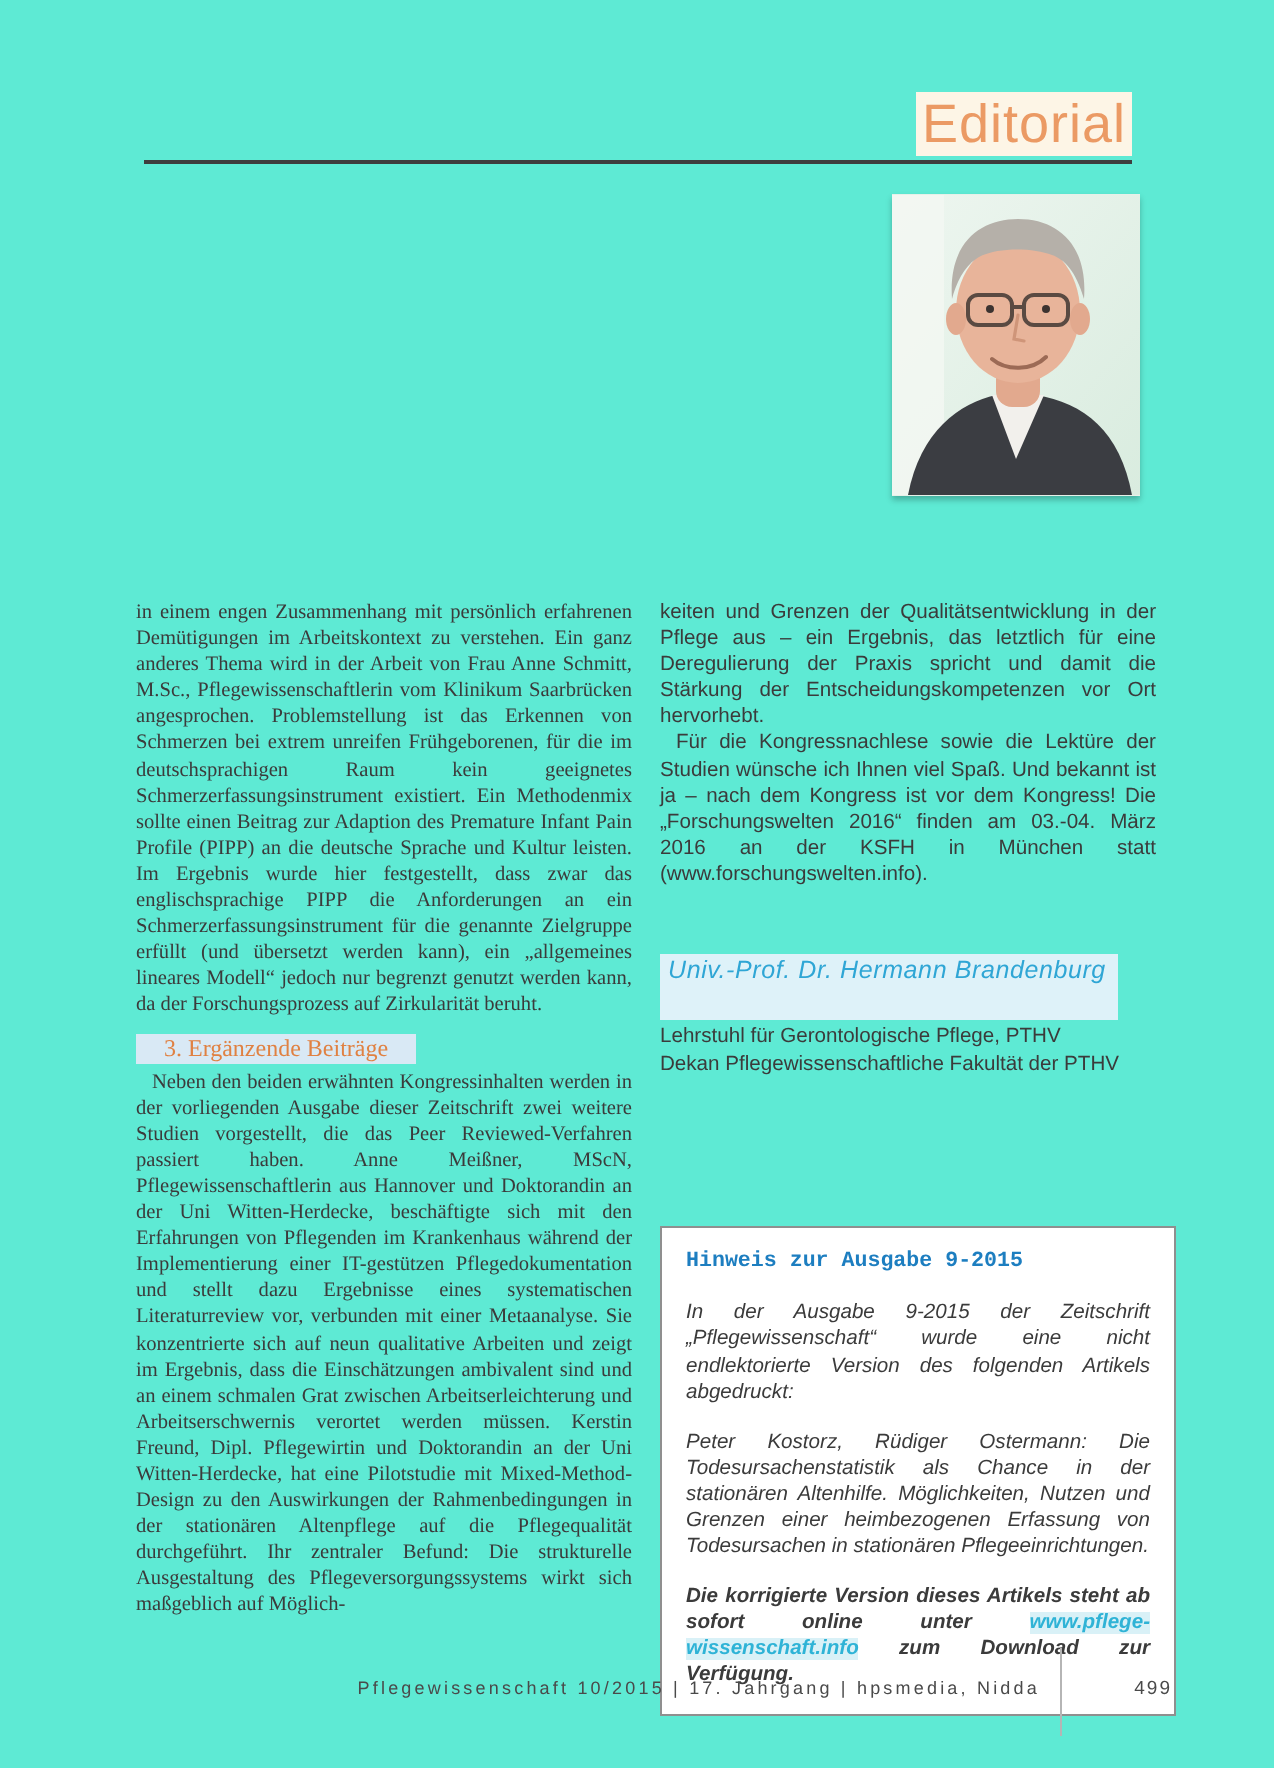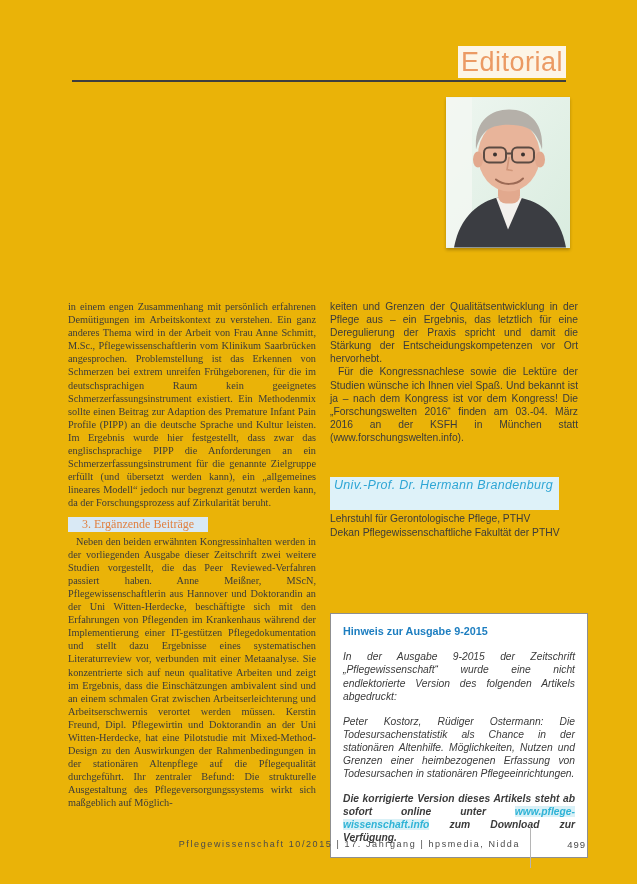--- a/index.html
+++ b/index.html
@@ -13,21 +13,21 @@
     --link-cyan:#2fb3d6;
     --link-bg:#d9f1f7;
     --body-gray:#3b3b3b;
     --rule-dark:#3e3e3e;
     --footer-gray:#4a4a4a;
   }
   html,body{margin:0;padding:0;background:#ffffff;}
   .page{
     position:relative;
     width:637px;height:884px;
-    background:#eab308;
+    background:#5eead4;
     font-family:"Liberation Sans", sans-serif;
     color:var(--body-gray);
     overflow:hidden;
   }
   .editorial-title{
     position:absolute;top:46px;right:71px;
     font-size:27px;line-height:32px;
     color:var(--accent-orange);
     background:var(--accent-orange-bg);
     padding:0 3px;
@@ -78,20 +78,21 @@
     padding:11px 12px 12px 12px;
     width:232px;
     background:#ffffff;
   }
   .notice-title{
     font-size:10.8px;
     font-weight:bold;
     color:var(--notice-blue);
     margin:0 0 12px 0;
     text-align:left;
+    font-family:Liberation Mono, monospace;
   }
   .notice-box p{
     margin:0 0 12px 0;
     font-style:italic;
     font-size:10.3px;line-height:13.1px;
     text-align:justify;
   }
   .notice-box p:last-child{margin-bottom:0;font-weight:bold;}
   .notice-link{
     color:var(--link-cyan);

